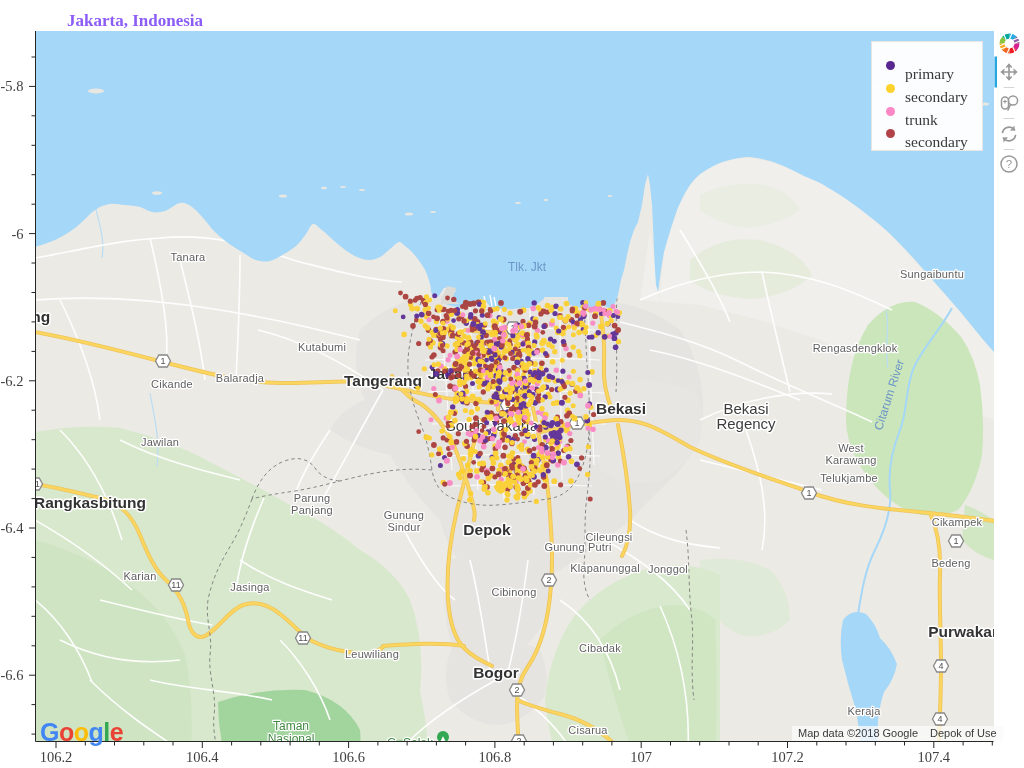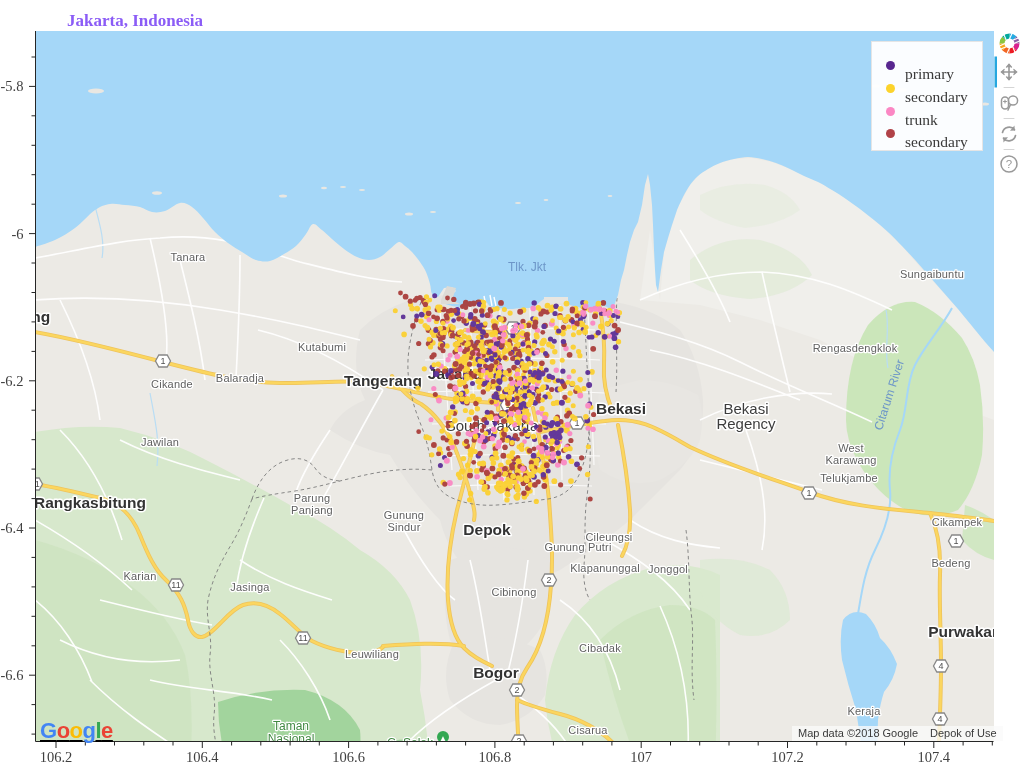--- a/index.html
+++ b/index.html
@@ -12,21 +12,21 @@
 .lbm{font-family:"Liberation Sans",sans-serif;font-size:15px;fill:#3d3d3d;stroke:#ffffff;stroke-width:3px;paint-order:stroke;stroke-linejoin:round;}
 .lbg{font-family:"Liberation Sans",sans-serif;font-size:12px;fill:#428a43;stroke:#ffffff;stroke-width:2.4px;paint-order:stroke;stroke-linejoin:round;}
 .lbw{font-family:"Liberation Sans",sans-serif;font-size:12px;fill:#6d96c8;stroke-width:0;}
 .shn{font-family:"Liberation Sans",sans-serif;font-size:9px;fill:#4f4f4f;text-anchor:middle;}
 #legend{position:absolute;left:871px;top:41px;width:112px;height:110px;background:rgba(255,255,255,0.95);border:1px solid #e5e5e5;box-sizing:border-box;}
 .lrow{position:absolute;left:0;height:22px;font-family:"Liberation Serif",serif;font-size:15.5px;color:#3a3a3a;}
 .ldot{position:absolute;left:14px;width:9px;height:9px;border-radius:50%;}
 .ltxt{position:absolute;left:33px;top:-1px;margin-top:12px;}
 #attr{position:absolute;left:792px;top:726px;height:15px;display:flex;}
 #attr div{background:rgba(250,250,250,0.78);font-size:11px;color:#3a3a3a;padding:1px 6px 0 6px;white-space:nowrap;}
-#glogo{position:absolute;left:40px;top:718px;font-size:22px;font-weight:bold;letter-spacing:-0.5px;text-decoration:underline;}
+#glogo{position:absolute;left:40px;top:718px;font-size:25px;font-weight:bold;letter-spacing:-0.5px;}
 </style>
 </head>
 <body>
 <div id="wrap">
 <div id="title">Jakarta, Indonesia</div>
 <svg width="1024" height="768" viewBox="0 0 1024 768" style="position:absolute;left:0;top:0">
 <defs>
 <clipPath id="mapclip">
           <rect x="36" y="31" width="958" height="710.5"></rect>
         </clipPath>

